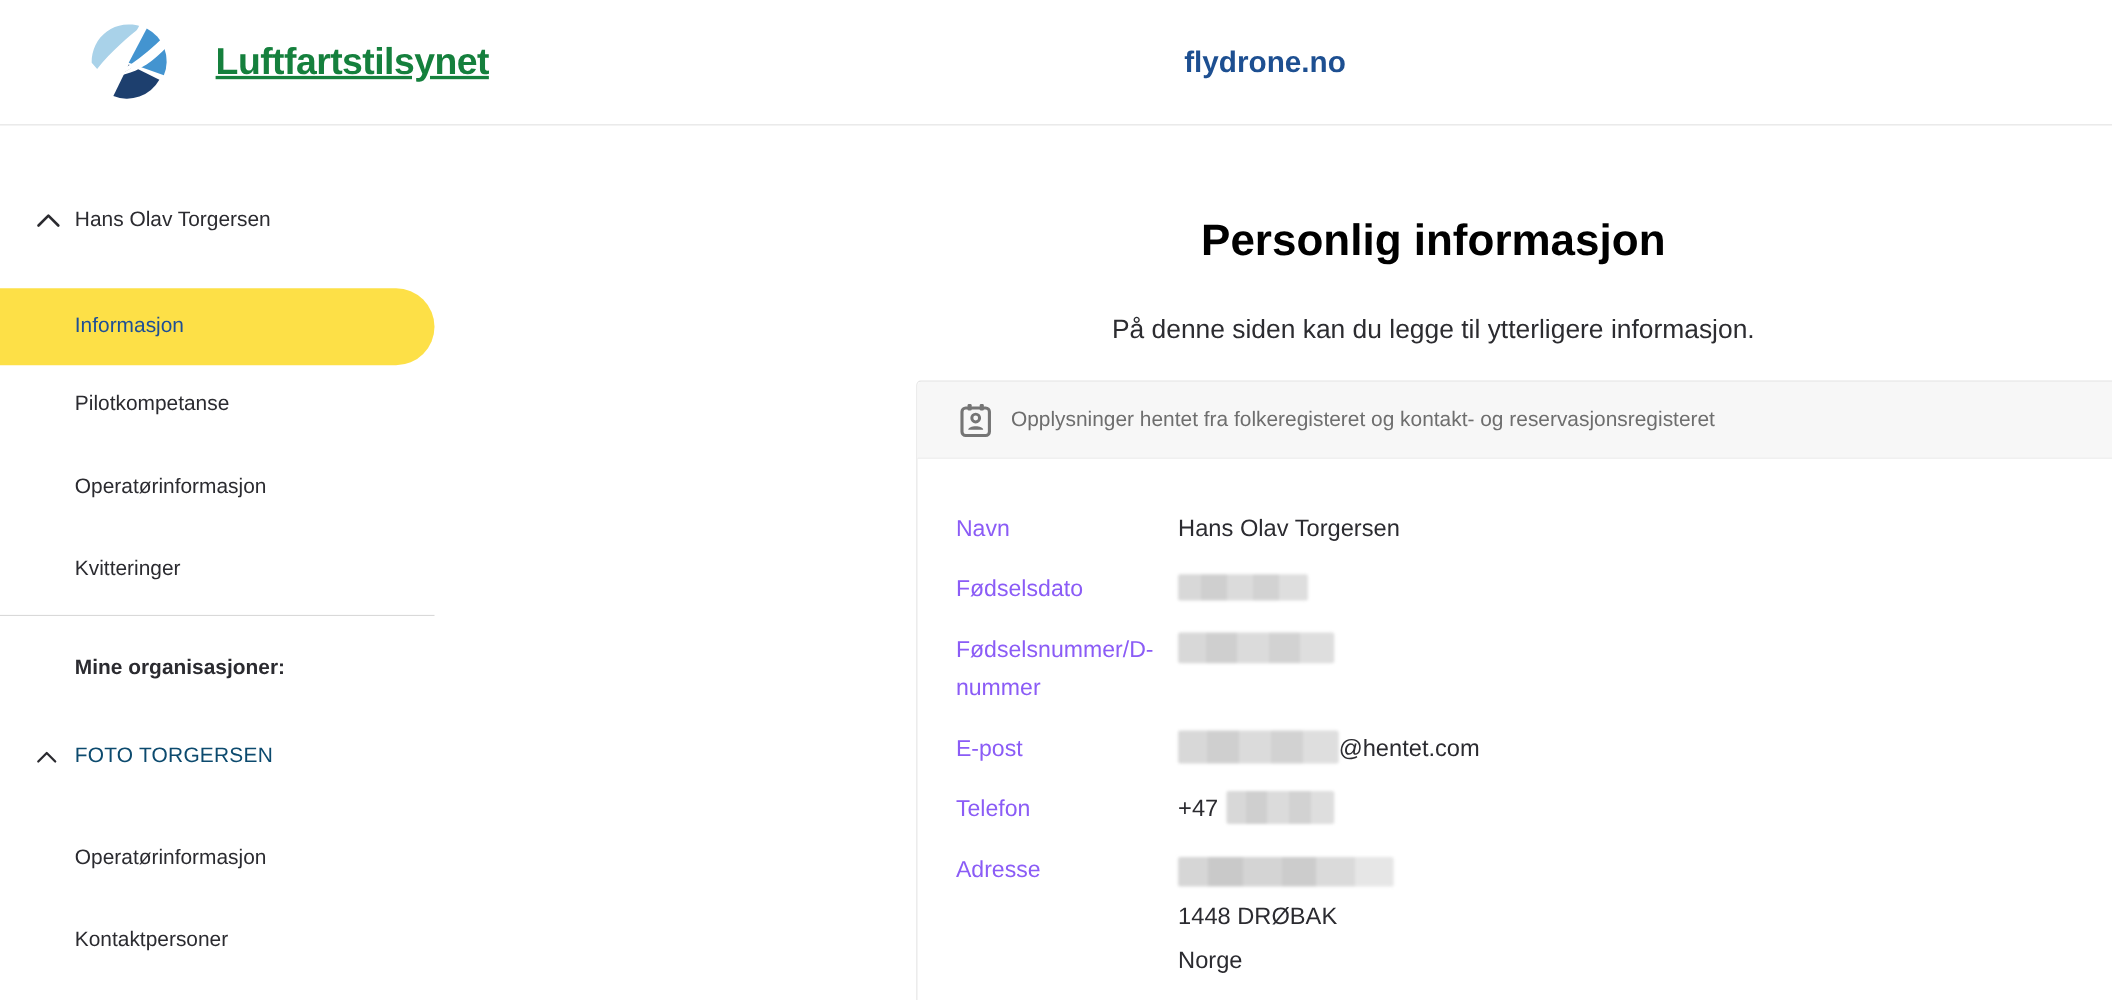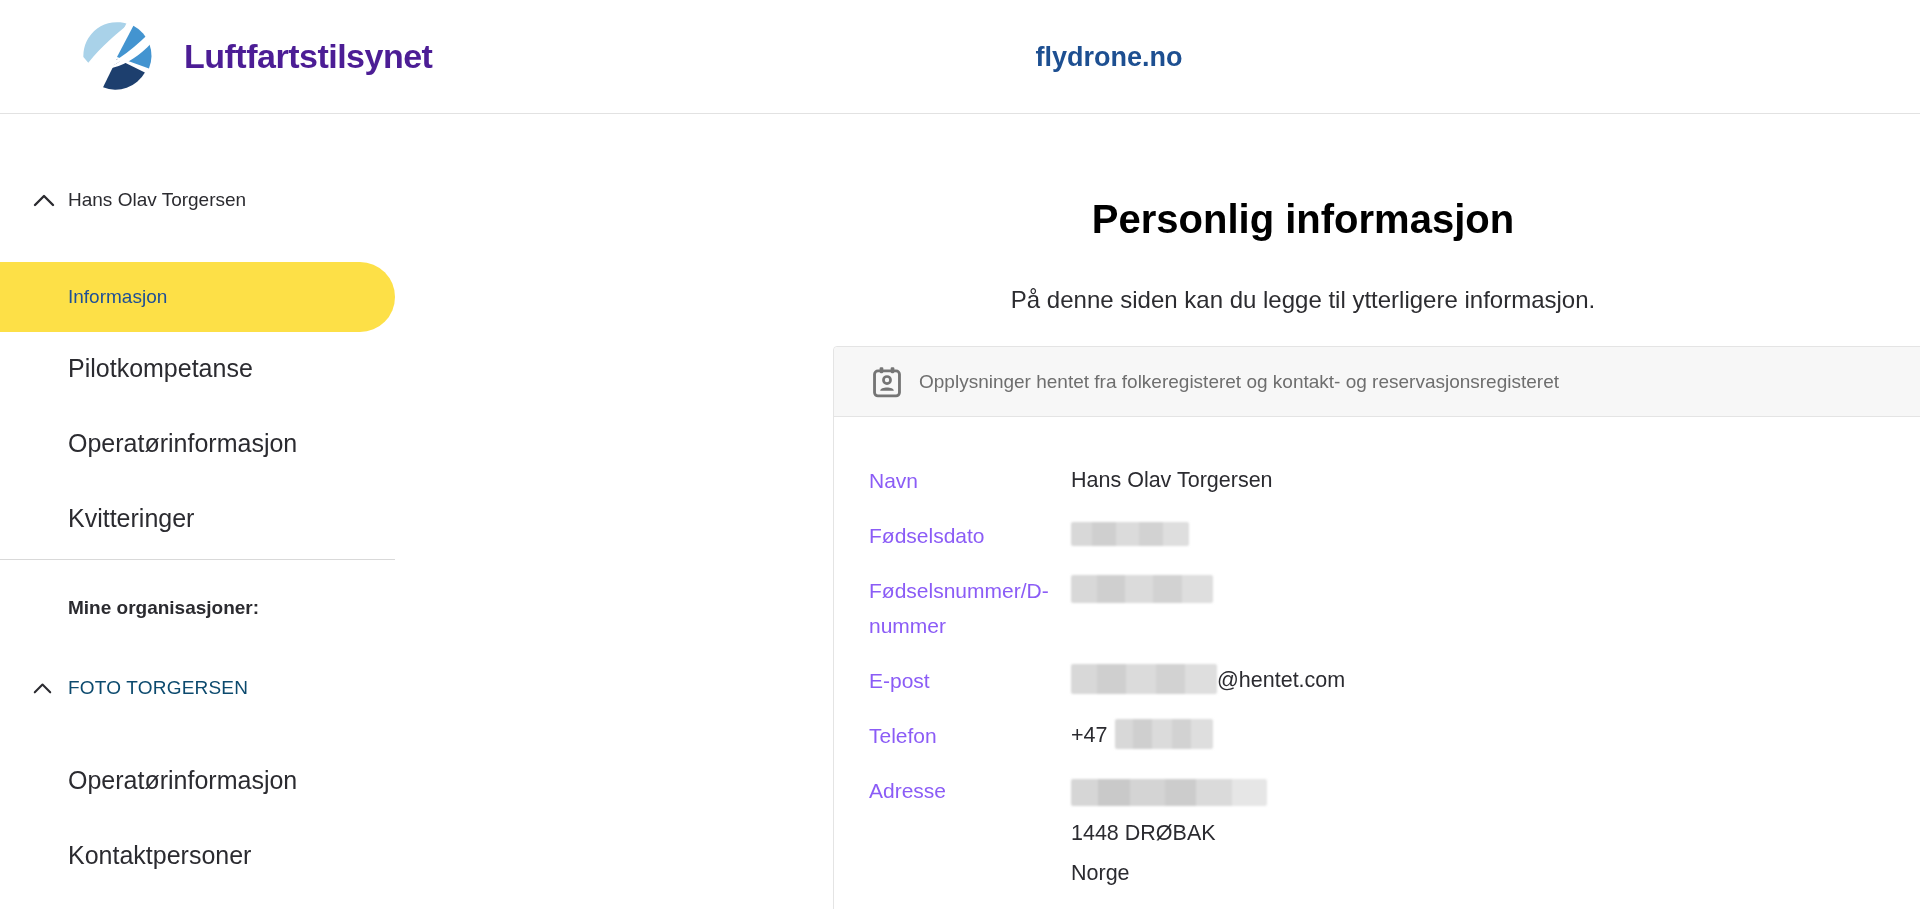--- a/index.html
+++ b/index.html
@@ -4,39 +4,39 @@
 <style>
   * { margin:0; padding:0; box-sizing:border-box; }
   html,body { width:1920px; height:909px; overflow:hidden; background:#ffffff;
               font-family:"Liberation Sans", sans-serif; color:#2b2b30; }
 
   
   .header { height:114px; width:100%; background:#fff; border-bottom:1px solid #e2e2e2;
             position:relative; display:flex; align-items:center; }
   .brand { display:flex; align-items:center; margin-left:70px; cursor:pointer; }
   .brand svg { width:94px; height:82px; }
-  .brand-text { font-size:34px; font-weight:700; color:#4c1d95; margin-left:20px; letter-spacing:-0.5px; }
-  .site-title { position:absolute; left:1109px; top:50%; transform:translate(-50%,-50%);
+  .brand-text { font-size:34px; font-weight:700; color:#15803d; margin-left:32px; letter-spacing:-0.5px;text-decoration:underline; }
+  .site-title { position:absolute; left:1150px; top:50%; transform:translate(-50%,-50%);
                 font-size:27px; font-weight:700; color:#1d4f91; }
 
   
   .page { display:flex; width:100%; height:795px; }
   .sidebar { width:400px; flex:0 0 400px; padding-top:0; }
   .main { flex:1; overflow:hidden; position:relative; }
 
   
   .side-user { display:flex; align-items:center; margin:72px 0 0 33px; height:28px; cursor:pointer; }
   .side-user .chev { width:22px; height:14px; margin-right:13px; flex:0 0 22px; }
   .side-user-label { font-size:19px; font-weight:500; color:#2b2b30; }
 
   .pill { margin-top:48px; width:395px; height:70px; background:#fde047;
           border-radius:0 35px 35px 0; display:flex; align-items:center; cursor:pointer; }
   .pill-label { margin-left:68px; font-size:19px; color:#1e4f96; }
 
-  .side-item { margin-left:68px; height:28px; line-height:28px; font-size:25px; color:#2b2b30; cursor:pointer; }
+  .side-item { margin-left:68px; height:28px; line-height:28px; font-size:19px; color:#2b2b30; cursor:pointer; }
   .si-1 { margin-top:22px; }
   .si-2, .si-3 { margin-top:47px; }
 
   .divider { margin-top:27px; width:395px; height:0; border-top:1px solid #d9d9d9; }
 
   .orgs-heading { margin:34px 0 0 68px; height:28px; line-height:28px; font-size:19px; font-weight:700; color:#2b2b30; }
 
   .side-org { display:flex; align-items:center; margin:52px 0 0 33px; height:28px; cursor:pointer; }
   .side-org .chev { width:19px; height:12px; margin-right:16px; flex:0 0 19px; }
   .side-org-label { font-size:19px; color:#0c4a6e; letter-spacing:0.2px; }

